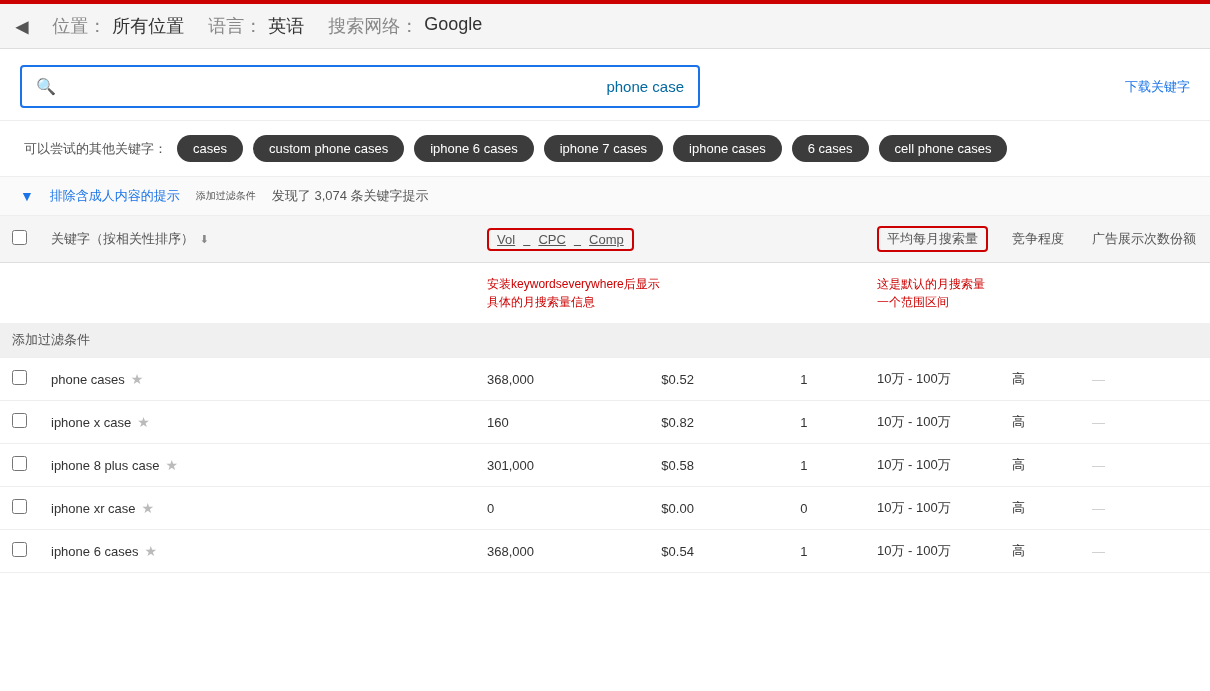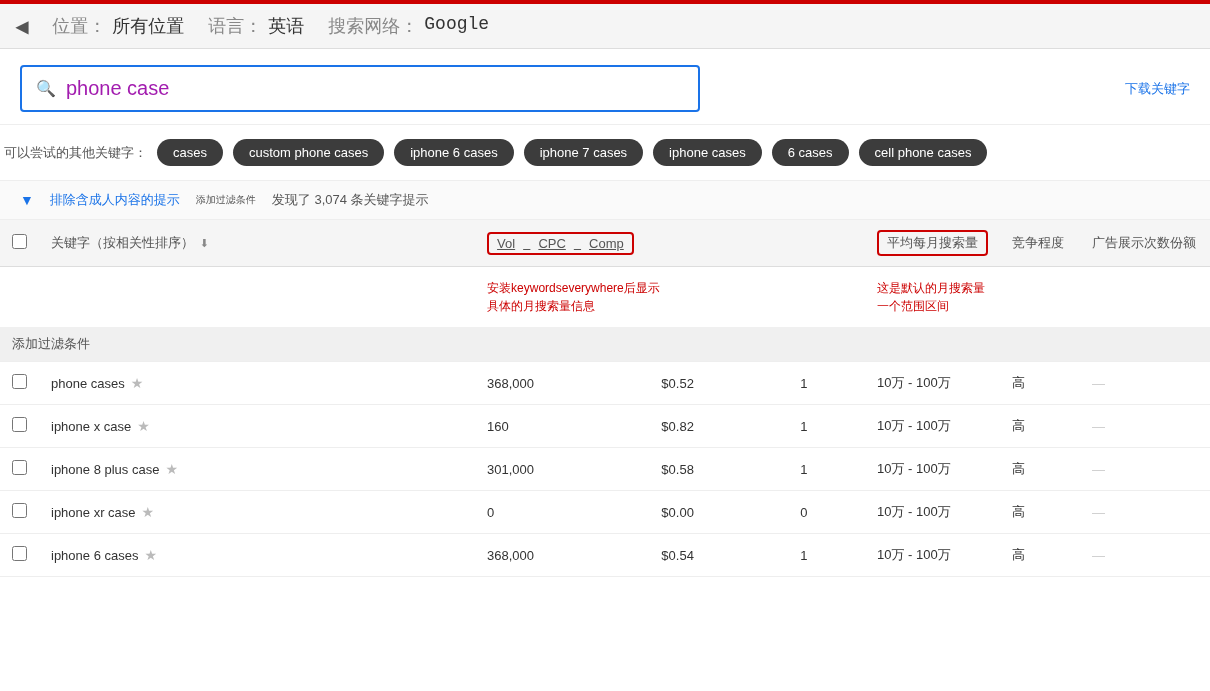--- a/index.html
+++ b/index.html
@@ -21,21 +21,21 @@
       font-weight: bold;
     }
     .top-bar-item {
       display: flex;
       align-items: flex-start;
       gap: 6px;
       font-size: 18px;
       color: #333;
     }
     .top-bar-item span.label { color: #888; }
-    .top-bar-item span.value { font-weight: 500; font-family: Liberation Mono, monospace; }
+    .top-bar-item span.value { font-weight: 500; }
 
     
     .red-stripe {
       height: 4px;
       background: #cc0000;
     }
 
     
     .search-section {
       padding: 16px 20px 12px 20px;
@@ -52,34 +52,35 @@
       padding: 10px 14px;
       width: 680px;
       gap: 10px;
       background: #fff;
     }
     .search-icon {
       color: #888;
       font-size: 16px;
     }
     .search-input-text {
-      font-size: 20px;
-      color: #a21caf;
+      font-size: 15px;
+      color: #0369a1;
       flex: 1;
+      text-align: right;
     }
     .download-link {
       color: #1a73e8;
       font-size: 13px;
       cursor: pointer;
       white-space: nowrap;
     }
 
     
     .keyword-chips-section {
-      padding: 14px 4px;
+      padding: 14px 24px;
       display: flex;
       align-items: center;
       gap: 10px;
       border-bottom: 1px solid #eee;
       flex-wrap: wrap;
     }
     .chips-label {
       color: #555;
       white-space: nowrap;
       font-size: 13px;

